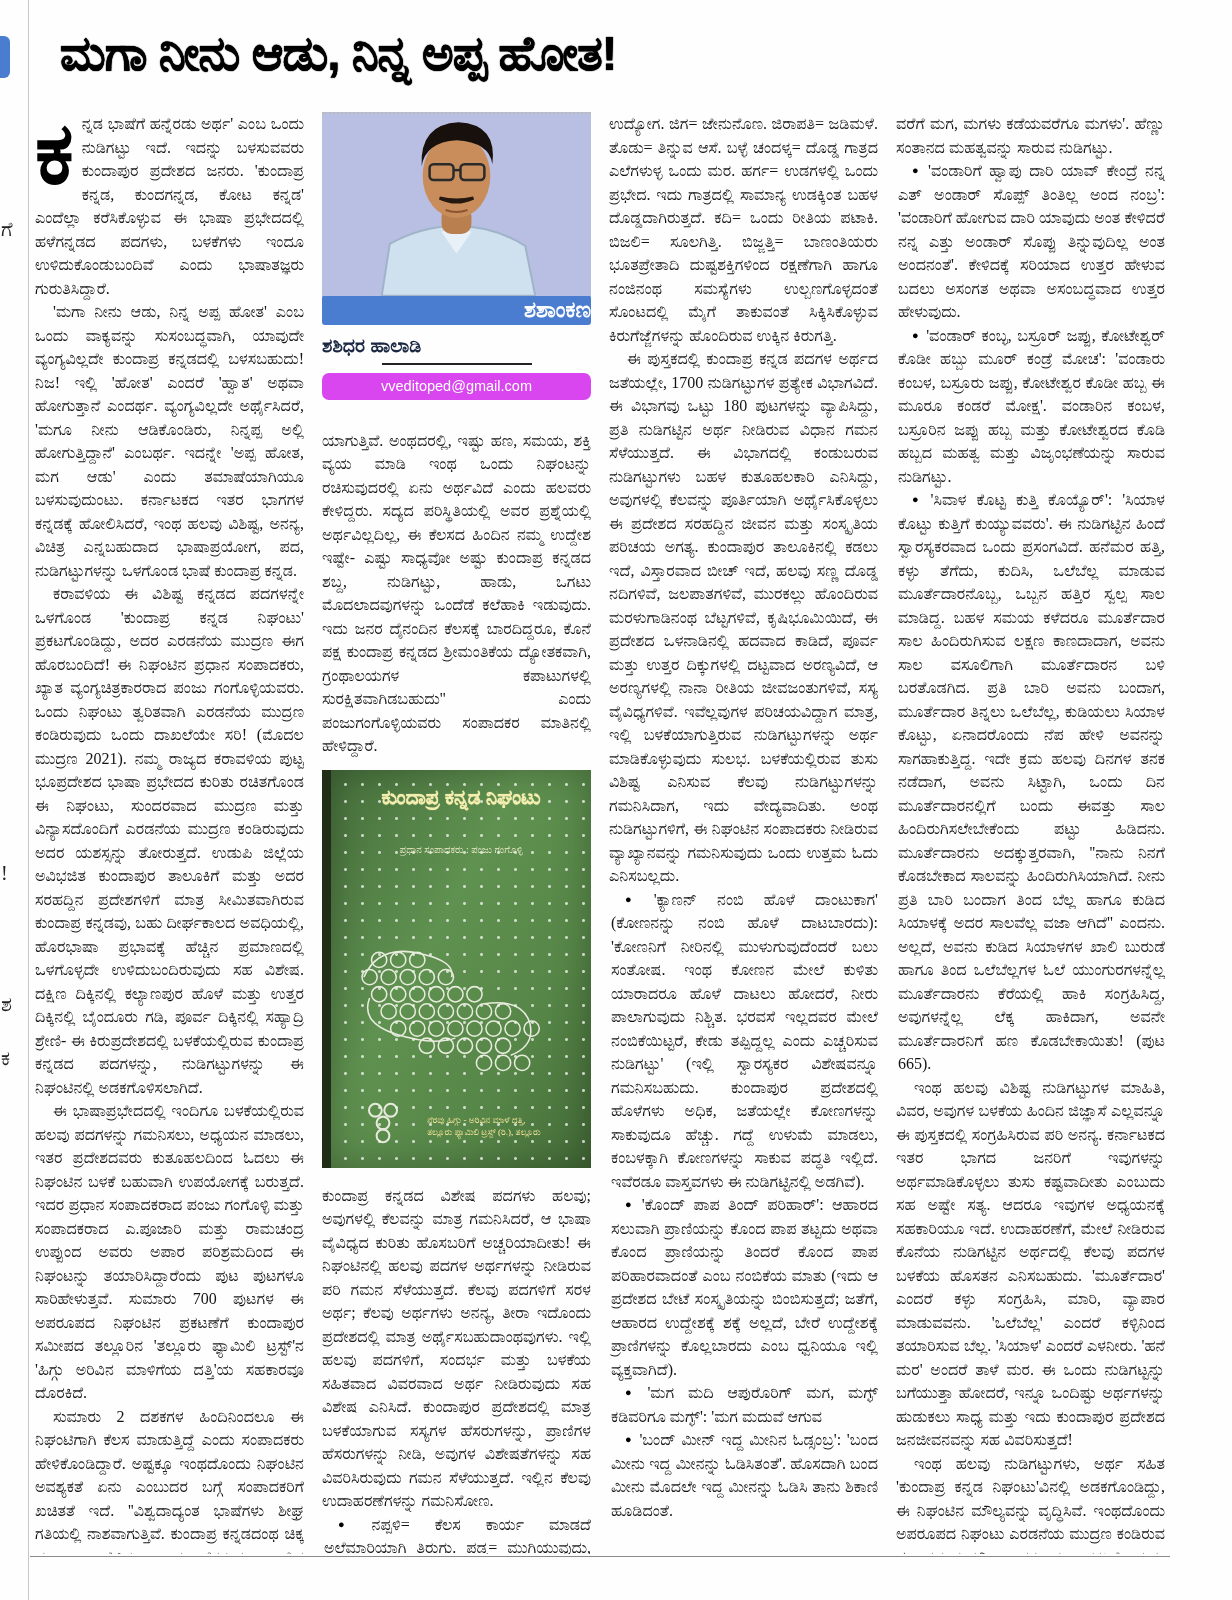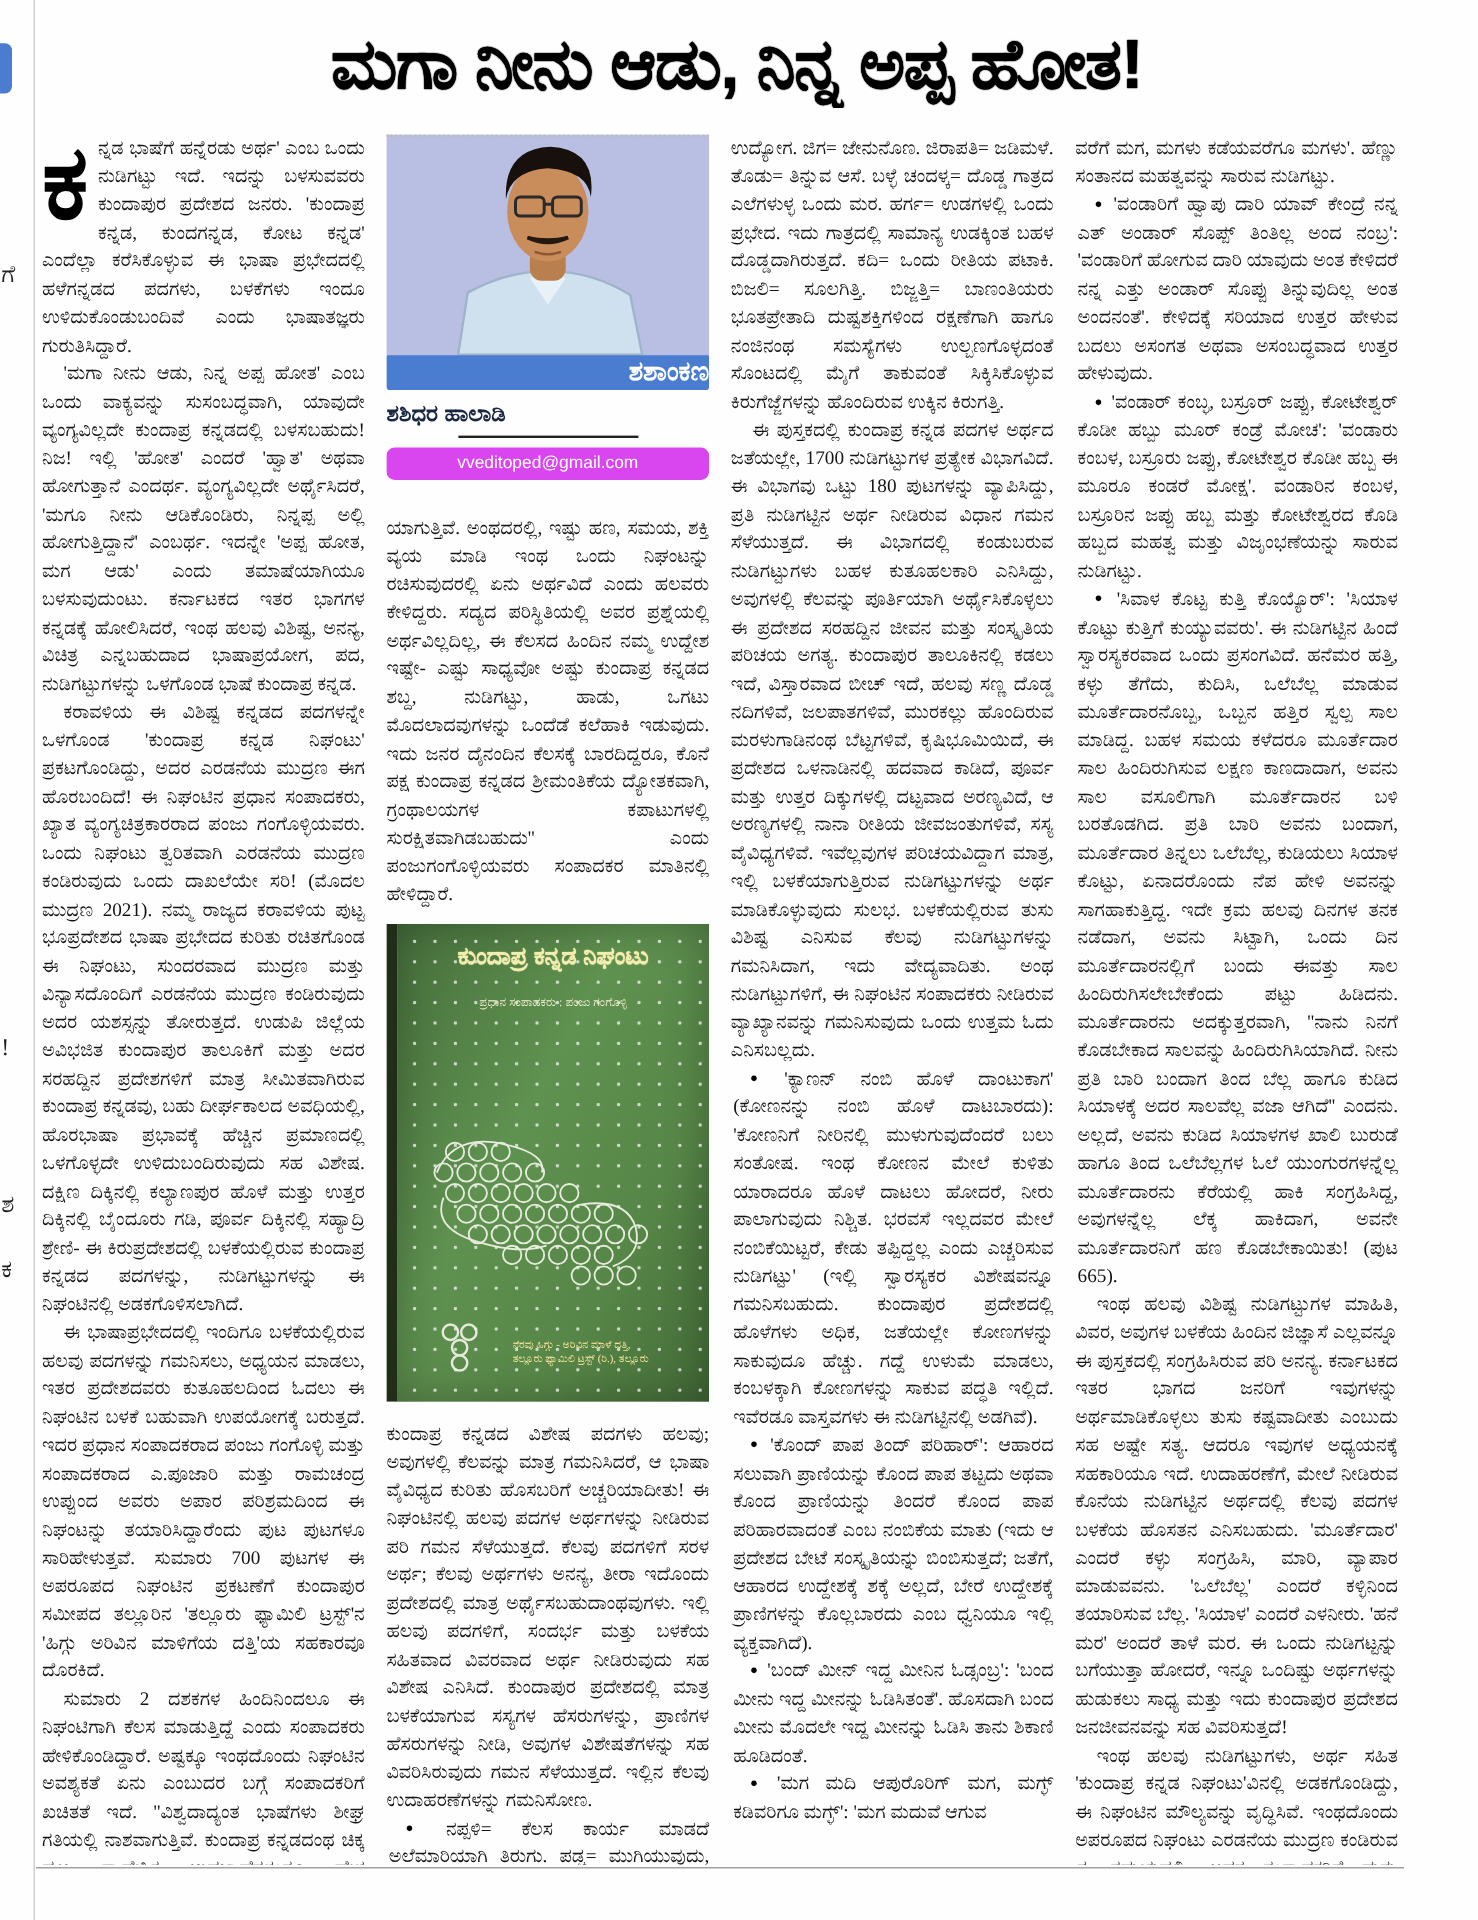--- a/index.html
+++ b/index.html
@@ -11,21 +11,21 @@
   .left-strip{position:absolute;left:0;top:0;width:28px;height:1600px;overflow:hidden;background:#fefefe;}
   .edge-frag{position:absolute;left:1px;font-size:20px;color:#222;}
   .edge-blue{position:absolute;left:0;top:36px;width:10px;height:42px;background:#4a7dd0;border-radius:0 6px 6px 0;}
   .v-rule{position:absolute;left:28px;top:0;width:1px;height:1600px;background:#c6c6c6;}
   .bottom-rule{position:absolute;left:30px;top:1556px;width:1140px;height:1px;background:#8a8a8a;}
 
   
   .headline{
     position:absolute;left:60px;top:18px;width:1108px;margin:0;
     font-family:"Liberation Sans", sans-serif;
-    font-size:58px;line-height:72px;font-weight:900;text-align:center;color:#000;
+    font-size:48px;line-height:72px;font-weight:900;color:#000;
     letter-spacing:-1px;text-shadow:0 0 1px #000, 0 0 1px #000;
     white-space:nowrap;overflow:hidden;
   }
 
   
   .cols{
     position:absolute;left:35px;top:112px;width:1130px;height:1442px;
     display:grid;grid-template-columns:repeat(4,1fr);column-gap:18px;
   }
   .col{overflow:hidden;text-align:justify;font-size:16px;line-height:23.5px;color:#141414;}
@@ -49,21 +49,21 @@
   .book-cover{
     position:relative;height:398px;margin:12px 0 16px;
     background:linear-gradient(120deg,#47703c 0%,#5f9150 40%,#578748 70%,#436a37 100%);
     border-left:9px solid #202d17;box-shadow:inset 0 0 36px rgba(0,0,0,.28);
   }
   .dots{position:absolute;inset:6px;
     background-image:radial-gradient(circle, rgba(255,255,255,.7) 1.2px, transparent 1.7px);
     background-size:17px 17px;}
   .cover-title{position:absolute;top:16px;left:0;width:100%;text-align:center;color:#f3edae;
     font-weight:800;font-size:20px;font-family:"Liberation Sans",sans-serif;text-shadow:0 0 1px #f3edae;}
-  .cover-sub{position:absolute;top:54px;left:0;width:100%;text-align:center;color:#efeccb;font-size:10px;}
+  .cover-sub{position:absolute;top:68px;left:0;width:100%;text-align:center;color:#efeccb;font-size:10px;}
   .kolam{position:absolute;left:4%;top:30%;width:88%;height:62%;}
   .cover-credit{position:absolute;bottom:30px;left:37%;color:#ffe9a0;font-size:9px;line-height:12px;text-align:left;}
   .cover-motif{position:absolute;bottom:22px;left:10%;width:52px;height:46px;}
 
   [data-interactable]{cursor:default;}
 </style>
 </head>
 <body>
 
 <div class="left-strip" data-interactable="false">
@@ -180,22 +180,22 @@
 
     <p class="noindent" data-interactable="false">ಕುಂದಾಪ್ರ ಕನ್ನಡದ ವಿಶೇಷ ಪದಗಳು ಹಲವು; ಅವುಗಳಲ್ಲಿ ಕೆಲವನ್ನು ಮಾತ್ರ ಗಮನಿಸಿದರೆ, ಆ ಭಾಷಾ ವೈವಿಧ್ಯದ ಕುರಿತು ಹೊಸಬರಿಗೆ ಅಚ್ಚರಿಯಾದೀತು! ಈ ನಿಘಂಟಿನಲ್ಲಿ ಹಲವು ಪದಗಳ ಅರ್ಥಗಳನ್ನು ನೀಡಿರುವ ಪರಿ ಗಮನ ಸೆಳೆಯುತ್ತದೆ. ಕೆಲವು ಪದಗಳಿಗೆ ಸರಳ ಅರ್ಥ; ಕೆಲವು ಅರ್ಥಗಳು ಅನನ್ಯ, ತೀರಾ ಇದೊಂದು ಪ್ರದೇಶದಲ್ಲಿ ಮಾತ್ರ ಅರ್ಥೈಸಬಹುದಾಂಥವುಗಳು. ಇಲ್ಲಿ ಹಲವು ಪದಗಳಿಗೆ, ಸಂದರ್ಭ ಮತ್ತು ಬಳಕೆಯ ಸಹಿತವಾದ ವಿವರವಾದ ಅರ್ಥ ನೀಡಿರುವುದು ಸಹ ವಿಶೇಷ ಎನಿಸಿದೆ. ಕುಂದಾಪುರ ಪ್ರದೇಶದಲ್ಲಿ ಮಾತ್ರ ಬಳಕೆಯಾಗುವ ಸಸ್ಯಗಳ ಹೆಸರುಗಳನ್ನು, ಪ್ರಾಣಿಗಳ ಹೆಸರುಗಳನ್ನು ನೀಡಿ, ಅವುಗಳ ವಿಶೇಷತೆಗಳನ್ನು ಸಹ ವಿವರಿಸಿರುವುದು ಗಮನ ಸೆಳೆಯುತ್ತದೆ. ಇಲ್ಲಿನ ಕೆಲವು ಉದಾಹರಣೆಗಳನ್ನು ಗಮನಿಸೋಣ.</p>
     <p class="bullet" data-interactable="false"><span class="bullet-glyph" data-interactable="false">●</span><span>ನಪ್ಪಳಿ= ಕೆಲಸ ಕಾರ್ಯ ಮಾಡದೆ ಅಲೆಮಾರಿಯಾಗಿ ತಿರುಗು. ಪಡ್ಚ= ಮುಗಿಯುವುದು, ನೆಗೆದು ಬೀಳುವುದು. ಹರ್ಬ್= ಕೆಲಸ,</span></p>
   </div>
 
   <div class="col" data-interactable="false">
     <p class="noindent" data-interactable="false">ಉದ್ಯೋಗ. ಜಿಗ= ಜೇನುನೊಣ. ಜಿರಾಪತಿ= ಜಡಿಮಳೆ. ತೊಡು= ತಿನ್ನುವ ಆಸೆ. ಬಳ್ಳೆ ಚಂದಳ್ಕ= ದೊಡ್ಡ ಗಾತ್ರದ ಎಲೆಗಳುಳ್ಳ ಒಂದು ಮರ. ಹರ್ಗ= ಉಡಗಳಲ್ಲಿ ಒಂದು ಪ್ರಭೇದ. ಇದು ಗಾತ್ರದಲ್ಲಿ ಸಾಮಾನ್ಯ ಉಡಕ್ಕಿಂತ ಬಹಳ ದೊಡ್ಡದಾಗಿರುತ್ತದೆ. ಕದಿ= ಒಂದು ರೀತಿಯ ಪಟಾಕಿ. ಬಿಜಲಿ= ಸೂಲಗಿತ್ತಿ. ಬಿಜ್ಜತ್ತಿ= ಬಾಣಂತಿಯರು ಭೂತಪ್ರೇತಾದಿ ದುಷ್ಟಶಕ್ತಿಗಳಿಂದ ರಕ್ಷಣೆಗಾಗಿ ಹಾಗೂ ನಂಜಿನಂಥ ಸಮಸ್ಯೆಗಳು ಉಲ್ಬಣಗೊಳ್ಳದಂತೆ ಸೊಂಟದಲ್ಲಿ ಮೈಗೆ ತಾಕುವಂತೆ ಸಿಕ್ಕಿಸಿಕೊಳ್ಳುವ ಕಿರುಗೆಜ್ಜೆಗಳನ್ನು ಹೊಂದಿರುವ ಉಕ್ಕಿನ ಕಿರುಗತ್ತಿ.</p>
     <p data-interactable="false">ಈ ಪುಸ್ತಕದಲ್ಲಿ ಕುಂದಾಪ್ರ ಕನ್ನಡ ಪದಗಳ ಅರ್ಥದ ಜತೆಯಲ್ಲೇ, 1700 ನುಡಿಗಟ್ಟುಗಳ ಪ್ರತ್ಯೇಕ ವಿಭಾಗವಿದೆ. ಈ ವಿಭಾಗವು ಒಟ್ಟು 180 ಪುಟಗಳನ್ನು ವ್ಯಾಪಿಸಿದ್ದು, ಪ್ರತಿ ನುಡಿಗಟ್ಟಿನ ಅರ್ಥ ನೀಡಿರುವ ವಿಧಾನ ಗಮನ ಸೆಳೆಯುತ್ತದೆ. ಈ ವಿಭಾಗದಲ್ಲಿ ಕಂಡುಬರುವ ನುಡಿಗಟ್ಟುಗಳು ಬಹಳ ಕುತೂಹಲಕಾರಿ ಎನಿಸಿದ್ದು, ಅವುಗಳಲ್ಲಿ ಕೆಲವನ್ನು ಪೂರ್ತಿಯಾಗಿ ಅರ್ಥೈಸಿಕೊಳ್ಳಲು ಈ ಪ್ರದೇಶದ ಸರಹದ್ದಿನ ಜೀವನ ಮತ್ತು ಸಂಸ್ಕೃತಿಯ ಪರಿಚಯ ಅಗತ್ಯ. ಕುಂದಾಪುರ ತಾಲೂಕಿನಲ್ಲಿ ಕಡಲು ಇದೆ, ವಿಸ್ತಾರವಾದ ಬೀಚ್ ಇದೆ, ಹಲವು ಸಣ್ಣ ದೊಡ್ಡ ನದಿಗಳಿವೆ, ಜಲಪಾತಗಳಿವೆ, ಮುರಕಲ್ಲು ಹೊಂದಿರುವ ಮರಳುಗಾಡಿನಂಥ ಬೆಟ್ಟಗಳಿವೆ, ಕೃಷಿಭೂಮಿಯಿದೆ, ಈ ಪ್ರದೇಶದ ಒಳನಾಡಿನಲ್ಲಿ ಹದವಾದ ಕಾಡಿದೆ, ಪೂರ್ವ ಮತ್ತು ಉತ್ತರ ದಿಕ್ಕುಗಳಲ್ಲಿ ದಟ್ಟವಾದ ಅರಣ್ಯವಿದೆ, ಆ ಅರಣ್ಯಗಳಲ್ಲಿ ನಾನಾ ರೀತಿಯ ಜೀವಜಂತುಗಳಿವೆ, ಸಸ್ಯ ವೈವಿಧ್ಯಗಳಿವೆ. ಇವೆಲ್ಲವುಗಳ ಪರಿಚಯವಿದ್ದಾಗ ಮಾತ್ರ, ಇಲ್ಲಿ ಬಳಕೆಯಾಗುತ್ತಿರುವ ನುಡಿಗಟ್ಟುಗಳನ್ನು ಅರ್ಥ ಮಾಡಿಕೊಳ್ಳುವುದು ಸುಲಭ. ಬಳಕೆಯಲ್ಲಿರುವ ತುಸು ವಿಶಿಷ್ಟ ಎನಿಸುವ ಕೆಲವು ನುಡಿಗಟ್ಟುಗಳನ್ನು ಗಮನಿಸಿದಾಗ, ಇದು ವೇದ್ಯವಾದಿತು. ಅಂಥ ನುಡಿಗಟ್ಟುಗಳಿಗೆ, ಈ ನಿಘಂಟಿನ ಸಂಪಾದಕರು ನೀಡಿರುವ ವ್ಯಾಖ್ಯಾನವನ್ನು ಗಮನಿಸುವುದು ಒಂದು ಉತ್ತಮ ಓದು ಎನಿಸಬಲ್ಲದು.</p>
     <p class="bullet" data-interactable="false"><span class="bullet-glyph" data-interactable="false">●</span><span>'ಕ್ಯಾಣನ್ ನಂಬಿ ಹೊಳೆ ದಾಂಟುಕಾಗ' (ಕೋಣನನ್ನು ನಂಬಿ ಹೊಳೆ ದಾಟಬಾರದು): 'ಕೋಣನಿಗೆ ನೀರಿನಲ್ಲಿ ಮುಳುಗುವುದೆಂದರೆ ಬಲು ಸಂತೋಷ. ಇಂಥ ಕೋಣನ ಮೇಲೆ ಕುಳಿತು ಯಾರಾದರೂ ಹೊಳೆ ದಾಟಲು ಹೋದರೆ, ನೀರು ಪಾಲಾಗುವುದು ನಿಶ್ಚಿತ. ಭರವಸೆ ಇಲ್ಲದವರ ಮೇಲೆ ನಂಬಿಕೆಯಿಟ್ಟರೆ, ಕೇಡು ತಪ್ಪಿದ್ದಲ್ಲ ಎಂದು ಎಚ್ಚರಿಸುವ ನುಡಿಗಟ್ಟು' (ಇಲ್ಲಿ ಸ್ವಾರಸ್ಯಕರ ವಿಶೇಷವನ್ನೂ ಗಮನಿಸಬಹುದು. ಕುಂದಾಪುರ ಪ್ರದೇಶದಲ್ಲಿ ಹೊಳೆಗಳು ಅಧಿಕ, ಜತೆಯಲ್ಲೇ ಕೋಣಗಳನ್ನು ಸಾಕುವುದೂ ಹೆಚ್ಚು. ಗದ್ದೆ ಉಳುಮೆ ಮಾಡಲು, ಕಂಬಳಕ್ಕಾಗಿ ಕೋಣಗಳನ್ನು ಸಾಕುವ ಪದ್ಧತಿ ಇಲ್ಲಿದೆ. ಇವೆರಡೂ ವಾಸ್ತವಗಳು ಈ ನುಡಿಗಟ್ಟಿನಲ್ಲಿ ಅಡಗಿವೆ).</span></p>
     <p class="bullet" data-interactable="false"><span class="bullet-glyph" data-interactable="false">●</span><span>'ಕೊಂದ್ ಪಾಪ ತಿಂದ್ ಪರಿಹಾರ್': ಆಹಾರದ ಸಲುವಾಗಿ ಪ್ರಾಣಿಯನ್ನು ಕೊಂದ ಪಾಪ ತಟ್ಟದು ಅಥವಾ ಕೊಂದ ಪ್ರಾಣಿಯನ್ನು ತಿಂದರೆ ಕೊಂದ ಪಾಪ ಪರಿಹಾರವಾದಂತೆ ಎಂಬ ನಂಬಿಕೆಯ ಮಾತು (ಇದು ಆ ಪ್ರದೇಶದ ಬೇಟೆ ಸಂಸ್ಕೃತಿಯನ್ನು ಬಿಂಬಿಸುತ್ತದೆ; ಜತೆಗೆ, ಆಹಾರದ ಉದ್ದೇಶಕ್ಕೆ ಶಕ್ಕೆ ಅಲ್ಲದೆ, ಬೇರೆ ಉದ್ದೇಶಕ್ಕೆ ಪ್ರಾಣಿಗಳನ್ನು ಕೊಲ್ಲಬಾರದು ಎಂಬ ಧ್ವನಿಯೂ ಇಲ್ಲಿ ವ್ಯಕ್ತವಾಗಿದೆ).</span></p>
+    <p class="bullet" data-interactable="false"><span class="bullet-glyph" data-interactable="false">●</span><span>'ಮಗ ಮದಿ ಆಪುರೊರಿಗ್ ಮಗ, ಮಗ್ಳ್ ಕಡಿವರಿಗೂ ಮಗ್ಳ್': 'ಮಗ ಮದುವೆ ಆಗುವ</span></p>
     <p class="bullet" data-interactable="false"><span class="bullet-glyph" data-interactable="false">●</span><span>'ಬಂದ್ ಮೀನ್ ಇದ್ದ ಮೀನಿನ ಓಡ್ಸಂಬ್ರ': 'ಬಂದ ಮೀನು ಇದ್ದ ಮೀನನ್ನು ಓಡಿಸಿತಂತೆ'. ಹೊಸದಾಗಿ ಬಂದ ಮೀನು ಮೊದಲೇ ಇದ್ದ ಮೀನನ್ನು ಓಡಿಸಿ ತಾನು ಶಿಕಾಣಿ ಹೂಡಿದಂತೆ.</span></p>
-    <p class="bullet" data-interactable="false"><span class="bullet-glyph" data-interactable="false">●</span><span>'ಮಗ ಮದಿ ಆಪುರೊರಿಗ್ ಮಗ, ಮಗ್ಳ್ ಕಡಿವರಿಗೂ ಮಗ್ಳ್': 'ಮಗ ಮದುವೆ ಆಗುವ</span></p>
   </div>
 
   <div class="col" data-interactable="false">
     <p class="noindent" data-interactable="false">ವರೆಗೆ ಮಗ, ಮಗಳು ಕಡೆಯವರೆಗೂ ಮಗಳು'. ಹೆಣ್ಣು ಸಂತಾನದ ಮಹತ್ವವನ್ನು ಸಾರುವ ನುಡಿಗಟ್ಟು.</p>
     <p class="bullet" data-interactable="false"><span class="bullet-glyph" data-interactable="false">●</span><span>'ವಂಡಾರಿಗೆ ಹ್ವಾಪು ದಾರಿ ಯಾವ್ ಕೇಂದ್ರೆ ನನ್ನ ಎತ್ ಅಂಡಾರ್ ಸೊಪ್ಪ್ ತಿಂತಿಲ್ಲ ಅಂದ ನಂಬ್ರ': 'ವಂಡಾರಿಗೆ ಹೋಗುವ ದಾರಿ ಯಾವುದು ಅಂತ ಕೇಳಿದರೆ ನನ್ನ ಎತ್ತು ಅಂಡಾರ್ ಸೊಪ್ಪು ತಿನ್ನುವುದಿಲ್ಲ ಅಂತ ಅಂದನಂತೆ'. ಕೇಳಿದಕ್ಕೆ ಸರಿಯಾದ ಉತ್ತರ ಹೇಳುವ ಬದಲು ಅಸಂಗತ ಅಥವಾ ಅಸಂಬದ್ಧವಾದ ಉತ್ತರ ಹೇಳುವುದು.</span></p>
     <p class="bullet" data-interactable="false"><span class="bullet-glyph" data-interactable="false">●</span><span>'ವಂಡಾರ್ ಕಂಬ್ಳ, ಬಸ್ರೂರ್ ಜಪ್ಪು, ಕೋಟೇಶ್ವರ್ ಕೊಡೀ ಹಬ್ಬು ಮೂರ್ ಕಂಡ್ರೆ ಮೋಚ': 'ವಂಡಾರು ಕಂಬಳ, ಬಸ್ರೂರು ಜಪ್ಪು, ಕೋಟೇಶ್ವರ ಕೊಡೀ ಹಬ್ಬ ಈ ಮೂರೂ ಕಂಡರೆ ಮೋಕ್ಷ'. ವಂಡಾರಿನ ಕಂಬಳ, ಬಸ್ರೂರಿನ ಜಪ್ಪು ಹಬ್ಬ ಮತ್ತು ಕೋಟೇಶ್ವರದ ಕೊಡಿ ಹಬ್ಬದ ಮಹತ್ವ ಮತ್ತು ವಿಜೃಂಭಣೆಯನ್ನು ಸಾರುವ ನುಡಿಗಟ್ಟು.</span></p>
     <p class="bullet" data-interactable="false"><span class="bullet-glyph" data-interactable="false">●</span><span>'ಸಿವಾಳ ಕೊಟ್ಟ ಕುತ್ತಿ ಕೊಯ್ಯೊರ್': 'ಸಿಯಾಳ ಕೊಟ್ಟು ಕುತ್ತಿಗೆ ಕುಯ್ಯುವವರು'. ಈ ನುಡಿಗಟ್ಟಿನ ಹಿಂದೆ ಸ್ವಾರಸ್ಯಕರವಾದ ಒಂದು ಪ್ರಸಂಗವಿದೆ. ಹನೆಮರ ಹತ್ತಿ, ಕಳ್ಳು ತೆಗೆದು, ಕುದಿಸಿ, ಒಲೆಬೆಲ್ಲ ಮಾಡುವ ಮೂರ್ತೆದಾರನೊಬ್ಬ, ಒಬ್ಬನ ಹತ್ತಿರ ಸ್ವಲ್ಪ ಸಾಲ ಮಾಡಿದ್ದ. ಬಹಳ ಸಮಯ ಕಳೆದರೂ ಮೂರ್ತೆದಾರ ಸಾಲ ಹಿಂದಿರುಗಿಸುವ ಲಕ್ಷಣ ಕಾಣದಾದಾಗ, ಅವನು ಸಾಲ ವಸೂಲಿಗಾಗಿ ಮೂರ್ತೆದಾರನ ಬಳಿ ಬರತೊಡಗಿದ. ಪ್ರತಿ ಬಾರಿ ಅವನು ಬಂದಾಗ, ಮೂರ್ತೆದಾರ ತಿನ್ನಲು ಒಲೆಬೆಲ್ಲ, ಕುಡಿಯಲು ಸಿಯಾಳ ಕೊಟ್ಟು, ಏನಾದರೊಂದು ನೆಪ ಹೇಳಿ ಅವನನ್ನು ಸಾಗಹಾಕುತ್ತಿದ್ದ. ಇದೇ ಕ್ರಮ ಹಲವು ದಿನಗಳ ತನಕ ನಡೆದಾಗ, ಅವನು ಸಿಟ್ಟಾಗಿ, ಒಂದು ದಿನ ಮೂರ್ತೆದಾರನಲ್ಲಿಗೆ ಬಂದು ಈವತ್ತು ಸಾಲ ಹಿಂದಿರುಗಿಸಲೇಬೇಕೆಂದು ಪಟ್ಟು ಹಿಡಿದನು. ಮೂರ್ತೆದಾರನು ಅದಕ್ಕುತ್ತರವಾಗಿ, ''ನಾನು ನಿನಗೆ ಕೊಡಬೇಕಾದ ಸಾಲವನ್ನು ಹಿಂದಿರುಗಿಸಿಯಾಗಿದೆ. ನೀನು ಪ್ರತಿ ಬಾರಿ ಬಂದಾಗ ತಿಂದ ಬೆಲ್ಲ ಹಾಗೂ ಕುಡಿದ ಸಿಯಾಳಕ್ಕೆ ಅದರ ಸಾಲವೆಲ್ಲ ವಜಾ ಆಗಿದೆ'' ಎಂದನು. ಅಲ್ಲದೆ, ಅವನು ಕುಡಿದ ಸಿಯಾಳಗಳ ಖಾಲಿ ಬುರುಡೆ ಹಾಗೂ ತಿಂದ ಒಲೆಬೆಲ್ಲಗಳ ಓಲೆ ಯುಂಗುರಗಳನ್ನೆಲ್ಲ ಮೂರ್ತೆದಾರನು ಕೆರೆಯಲ್ಲಿ ಹಾಕಿ ಸಂಗ್ರಹಿಸಿದ್ದ, ಅವುಗಳನ್ನೆಲ್ಲ ಲೆಕ್ಕ ಹಾಕಿದಾಗ, ಅವನೇ ಮೂರ್ತೆದಾರನಿಗೆ ಹಣ ಕೊಡಬೇಕಾಯಿತು! (ಪುಟ 665).</span></p>
     <p data-interactable="false">ಇಂಥ ಹಲವು ವಿಶಿಷ್ಟ ನುಡಿಗಟ್ಟುಗಳ ಮಾಹಿತಿ, ವಿವರ, ಅವುಗಳ ಬಳಕೆಯ ಹಿಂದಿನ ಜಿಜ್ಞಾಸೆ ಎಲ್ಲವನ್ನೂ ಈ ಪುಸ್ತಕದಲ್ಲಿ ಸಂಗ್ರಹಿಸಿರುವ ಪರಿ ಅನನ್ಯ. ಕರ್ನಾಟಕದ ಇತರ ಭಾಗದ ಜನರಿಗೆ ಇವುಗಳನ್ನು ಅರ್ಥಮಾಡಿಕೊಳ್ಳಲು ತುಸು ಕಷ್ಟವಾದೀತು ಎಂಬುದು ಸಹ ಅಷ್ಟೇ ಸತ್ಯ. ಆದರೂ ಇವುಗಳ ಅಧ್ಯಯನಕ್ಕೆ ಸಹಕಾರಿಯೂ ಇದೆ. ಉದಾಹರಣೆಗೆ, ಮೇಲೆ ನೀಡಿರುವ ಕೊನೆಯ ನುಡಿಗಟ್ಟಿನ ಅರ್ಥದಲ್ಲಿ ಕೆಲವು ಪದಗಳ ಬಳಕೆಯ ಹೊಸತನ ಎನಿಸಬಹುದು. 'ಮೂರ್ತೆದಾರ' ಎಂದರೆ ಕಳ್ಳು ಸಂಗ್ರಹಿಸಿ, ಮಾರಿ, ವ್ಯಾಪಾರ ಮಾಡುವವನು. 'ಒಲೆಬೆಲ್ಲ' ಎಂದರೆ ಕಳ್ಳಿನಿಂದ ತಯಾರಿಸುವ ಬೆಲ್ಲ. 'ಸಿಯಾಳ' ಎಂದರೆ ಎಳನೀರು. 'ಹನೆ ಮರ' ಅಂದರೆ ತಾಳೆ ಮರ. ಈ ಒಂದು ನುಡಿಗಟ್ಟನ್ನು ಬಗೆಯುತ್ತಾ ಹೋದರೆ, ಇನ್ನೂ ಒಂದಿಷ್ಟು ಅರ್ಥಗಳನ್ನು ಹುಡುಕಲು ಸಾಧ್ಯ ಮತ್ತು ಇದು ಕುಂದಾಪುರ ಪ್ರದೇಶದ ಜನಜೀವನವನ್ನು ಸಹ ವಿವರಿಸುತ್ತದೆ!</p>
     <p data-interactable="false">ಇಂಥ ಹಲವು ನುಡಿಗಟ್ಟುಗಳು, ಅರ್ಥ ಸಹಿತ 'ಕುಂದಾಪ್ರ ಕನ್ನಡ ನಿಘಂಟು'ವಿನಲ್ಲಿ ಅಡಕಗೊಂಡಿದ್ದು, ಈ ನಿಘಂಟಿನ ಮೌಲ್ಯವನ್ನು ವೃದ್ಧಿಸಿವೆ. ಇಂಥದೊಂದು ಅಪರೂಪದ ನಿಘಂಟು ಎರಡನೆಯ ಮುದ್ರಣ ಕಂಡಿರುವ ಈ ಸಮಯದಲ್ಲಿ, ಅದರ ಸಂಪಾದಕರಿಗೆ ಮತ್ತು ಪ್ರಕಾಶಕರಿಗೆ ಅಭಿನಂದನೆ ಸಲ್ಲಲೇಬೇಕು.</p>
   </div>

